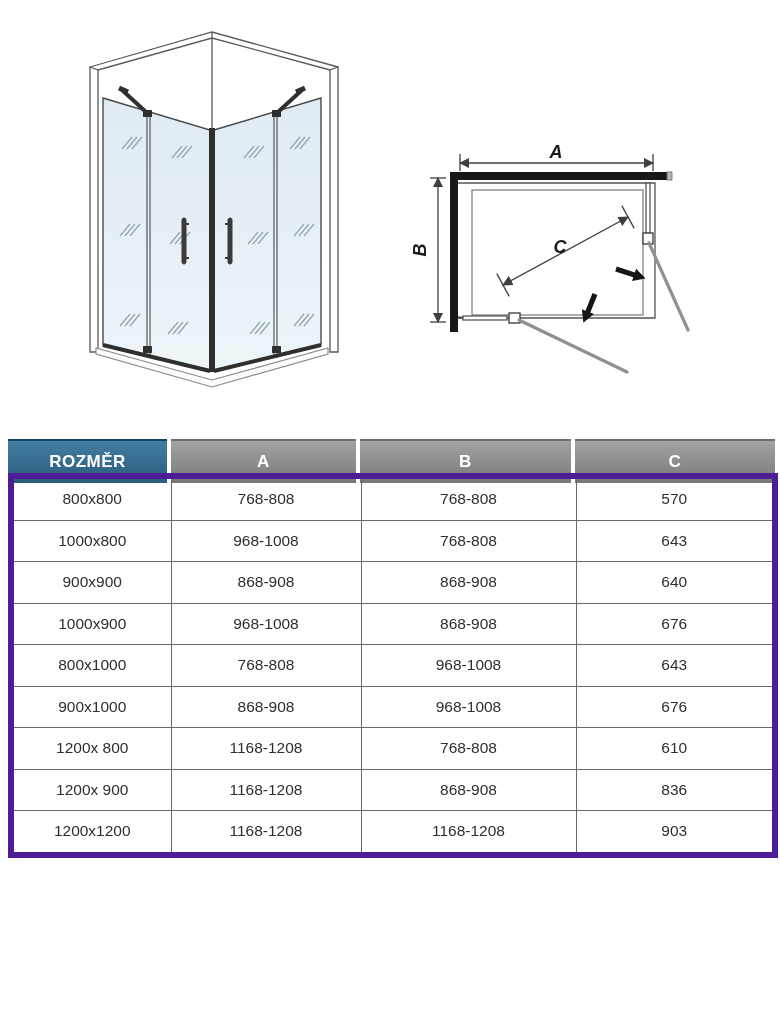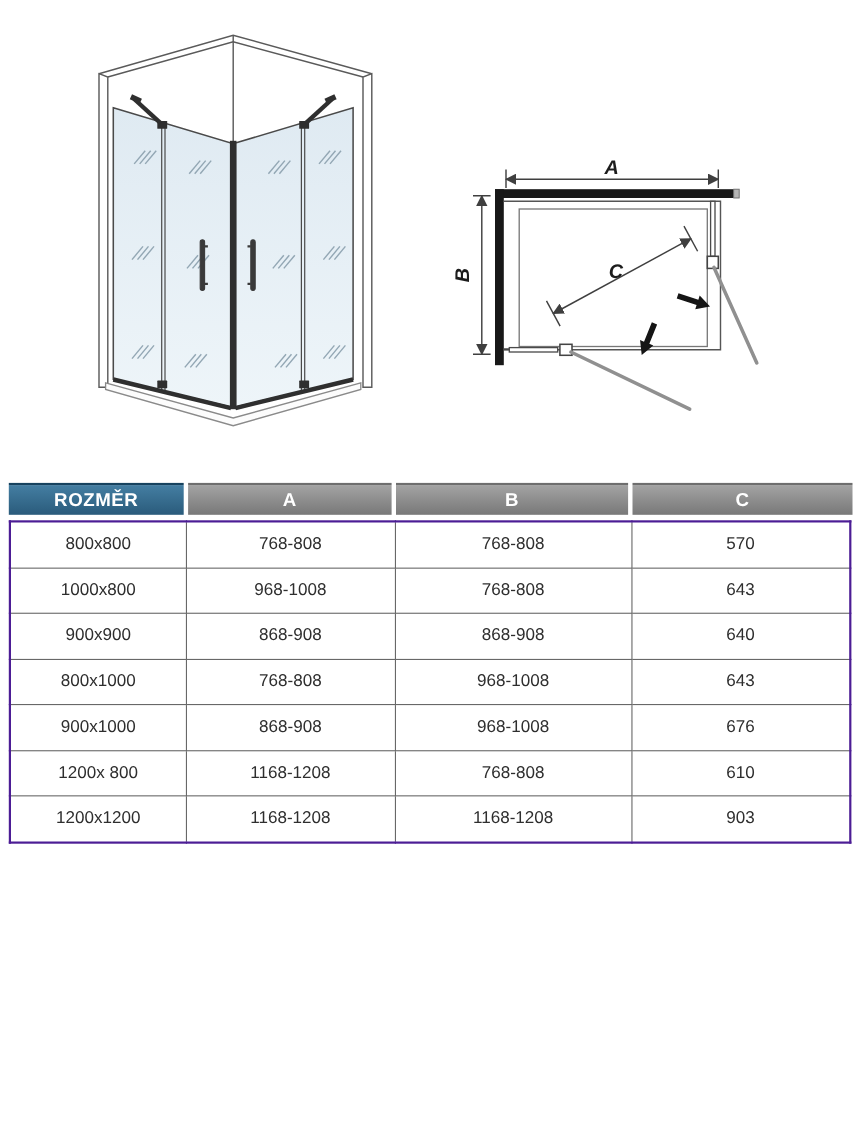--- a/index.html
+++ b/index.html
@@ -6,40 +6,40 @@
   .page{
     position:relative;width:780px;height:1024px;background:#ffffff;overflow:hidden;
     font-family:"Liberation Sans", sans-serif;
   }
   
   .svg-3d{position:absolute;left:58px;top:0px;width:322px;height:412px;}
   .svg-plan{position:absolute;left:413px;top:133px;width:295px;height:262px;}
   .dimlabel{font-family:"Liberation Sans", sans-serif;font-size:18px;font-weight:bold;font-style:italic;fill:#1c1c1c;}
   
   .spec-header{
-    position:absolute;left:8px;top:439px;height:29px;display:flex;gap:4px;
+    position:absolute;left:8px;top:439px;height:44px;display:flex;gap:4px;
   }
   .hcell{
     display:flex;align-items:center;justify-content:center;
     color:#ffffff;font-size:17px;font-weight:bold;letter-spacing:.5px;
     box-sizing:border-box;
   }
   .hcell.blue{
     width:159px;border-top:2px solid #17435f;
     background:linear-gradient(#447ea2,#2a5b7b);
   }
   .hcell.gray{border-top:2px solid #6e6e6e;background:linear-gradient(#a3a3a3,#787878);}
   .hcell.ga{width:185px;}
   .hcell.gb{width:211px;}
   .hcell.gc{width:200px;}
   
   .spec-table{
     position:absolute;left:8px;top:473px;width:764px;
     border-collapse:collapse;table-layout:fixed;
-    border:2px solid #4c1d95;
+    border:6px solid #4c1d95;
   }
   .spec-table td{
     border:1.5px solid #686868;height:40.5px;padding:0;
     text-align:center;vertical-align:middle;
     font-size:15.5px;color:#2e2e2e;
   }
   .c-size{width:160px;}
   .c-a{width:190px;}
   .c-b{width:215px;}
   .c-c{width:199px;}
@@ -210,36 +210,48 @@
           <td>768-808</td>
           <td>643</td>
         </tr>
         <tr>
           <td>900x900</td>
           <td>868-908</td>
           <td>868-908</td>
           <td>640</td>
         </tr>
         <tr>
+          <td>1000x900</td>
+          <td>968-1008</td>
+          <td>868-908</td>
+          <td>676</td>
+        </tr>
+        <tr>
           <td>800x1000</td>
           <td>768-808</td>
           <td>968-1008</td>
           <td>643</td>
         </tr>
         <tr>
           <td>900x1000</td>
           <td>868-908</td>
           <td>968-1008</td>
           <td>676</td>
         </tr>
         <tr>
           <td>1200x 800</td>
           <td>1168-1208</td>
           <td>768-808</td>
           <td>610</td>
+        </tr>
+        <tr>
+          <td>1200x 900</td>
+          <td>1168-1208</td>
+          <td>868-908</td>
+          <td>836</td>
         </tr>
         <tr>
           <td>1200x1200</td>
           <td>1168-1208</td>
           <td>1168-1208</td>
           <td>903</td>
         </tr>
       </tbody>
   </table>
 

